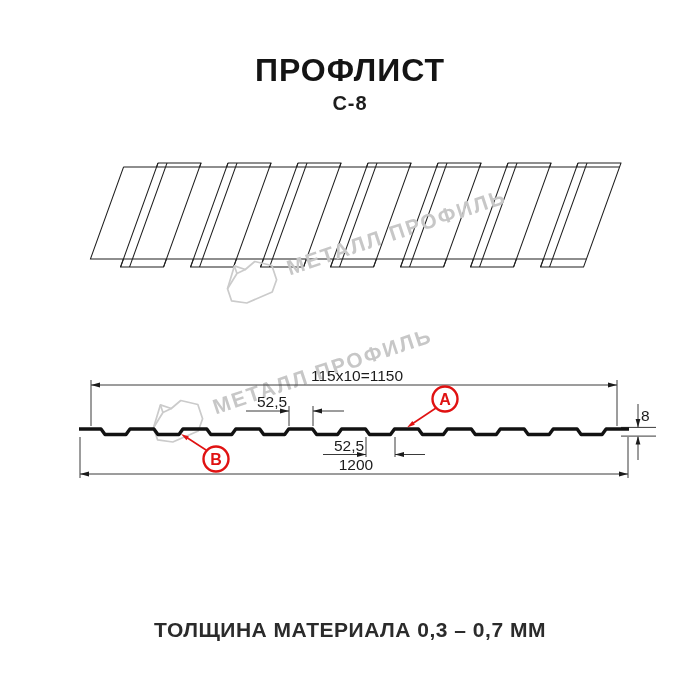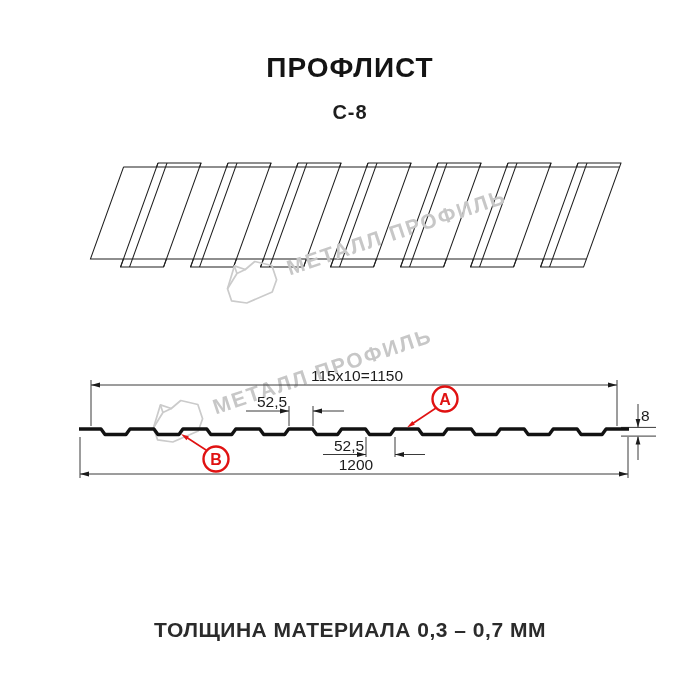--- a/index.html
+++ b/index.html
@@ -2,24 +2,24 @@
 <html><head>
 <meta charset="utf-8">
 <style>
   html,body{margin:0;padding:0;}
   body{
     width:700px;height:700px;position:relative;background:#ffffff;
     font-family:"Liberation Sans","DejaVu Sans",sans-serif;overflow:hidden;
   }
   .page-title{
     position:absolute;top:52px;left:0;width:700px;text-align:center;
-    font-size:28px;font-weight:800;letter-spacing:1px;color:#141414;
+    font-size:32px;font-weight:800;letter-spacing:1px;color:#141414;
   }
   .profile-code{
-    position:absolute;top:101px;left:0;width:700px;text-align:center;
+    position:absolute;top:92px;left:0;width:700px;text-align:center;
     font-size:20px;font-weight:700;letter-spacing:1px;color:#1d1d1d;
   }
   .wm{
     position:absolute;display:flex;align-items:center;gap:9px;
     transform:rotate(-18.5deg);transform-origin:0 50%;pointer-events:none;
   }
   .wm-text{
     font-size:21px;font-weight:700;letter-spacing:2px;color:#c7c7c7;white-space:nowrap;
   }
   #wm-top{left:224px;top:267px;}

